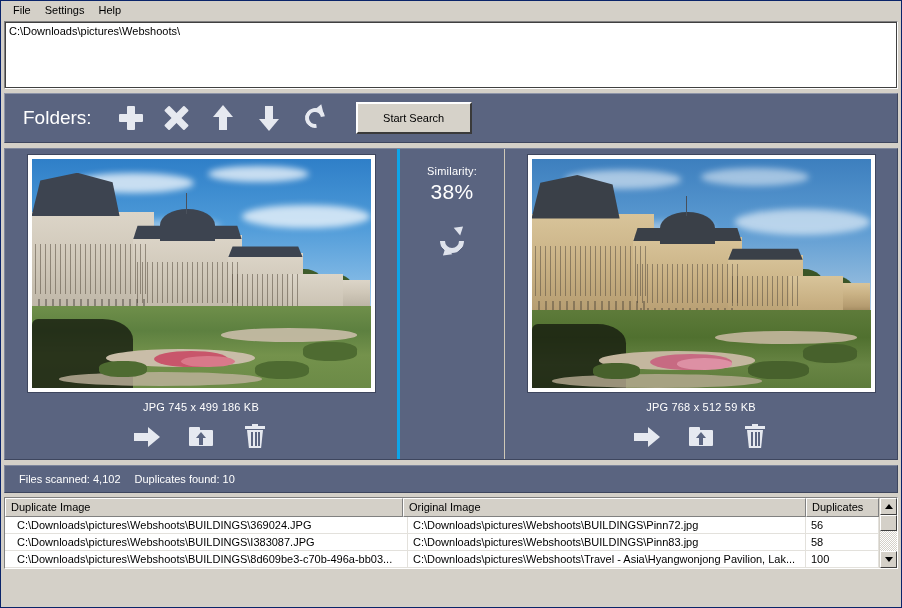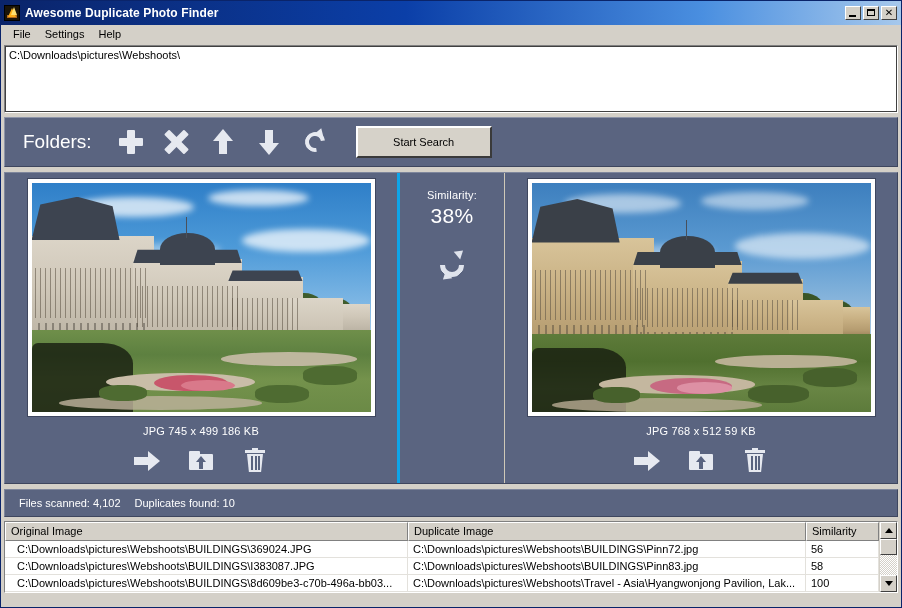--- a/index.html
+++ b/index.html
@@ -201,21 +201,21 @@
   }
   .ico-refresh .tip {
     position:absolute; left:13px; top:-1px; width:0; height:0;
     border-left:5px solid transparent; border-right:5px solid transparent;
     border-bottom:8px solid #e6e9f0;
     transform: rotate(18deg);
   }
 
   .start-search {
     margin-left: 28px;
-    width: 136px;
+    width: 116px;
     height: 32px;
     background: #d6d2c9;
     border-top: 2px solid #ffffff;
     border-left: 2px solid #ffffff;
     border-right: 2px solid #3a3a3a;
     border-bottom: 2px solid #3a3a3a;
     box-sizing: border-box;
     font-size: 11px;
     color: #000;
     text-align: center;
@@ -494,39 +494,20 @@
     position:absolute; background: rgba(20,26,14,0.78);
     border-radius: 6px 30% 0 0;
   }
   .hedge { position:absolute; background:#4e6b31; border-radius:40%; }
 </style>
 </head>
 <body>
 
 <div class="app">
 
-  <div class="titlebar">
-    <div class="app-icon">
-      <div class="logbase"></div>
-      <div class="flame"></div>
-      <div class="flame2"></div>
-    </div>
-    <div class="title-text">Awesome Duplicate Photo Finder</div>
-    <div class="win-btns">
-      <div class="win-btn">
-          <span class="gl-min"></span>
-        </div>
-      <div class="win-btn">
-          <span class="gl-max"></span>
-        </div>
-      <div class="win-btn">
-          <span class="gl-close">✕</span>
-        </div>
-    </div>
-  </div>
 
   <div class="menubar">
     <div class="menu-item">File</div>
     <div class="menu-item">Settings</div>
     <div class="menu-item">Help</div>
   </div>
 
   <div class="folderlist-wrap">
     <div class="folderlist-inner">
       <div class="folder-row">C:\Downloads\pictures\Webshoots\</div>
@@ -708,23 +689,23 @@
 
   <div class="statusbar">
     <span>Files scanned: 4,102</span>
     <span class="status-gap"></span>
     <span>Duplicates found: 10</span>
   </div>
 
   <div class="results">
     <div class="grid">
       <div class="hdr-row">
+        <div class="hdr c-dup">Duplicate Image</div>
         <div class="hdr c-orig">Original Image</div>
-        <div class="hdr c-dup">Duplicate Image</div>
-        <div class="hdr c-sim">Similarity</div>
+        <div class="hdr c-sim">Duplicates</div>
       </div>
 
       <div class="row">
         <div class="cell c-orig">C:\Downloads\pictures\Webshoots\BUILDINGS\369024.JPG</div>
         <div class="cell c-dup">C:\Downloads\pictures\Webshoots\BUILDINGS\Pinn72.jpg</div>
         <div class="cell c-sim">56</div>
       </div>
       <div class="row">
         <div class="cell c-orig">C:\Downloads\pictures\Webshoots\BUILDINGS\I383087.JPG</div>
         <div class="cell c-dup">C:\Downloads\pictures\Webshoots\BUILDINGS\Pinn83.jpg</div>

